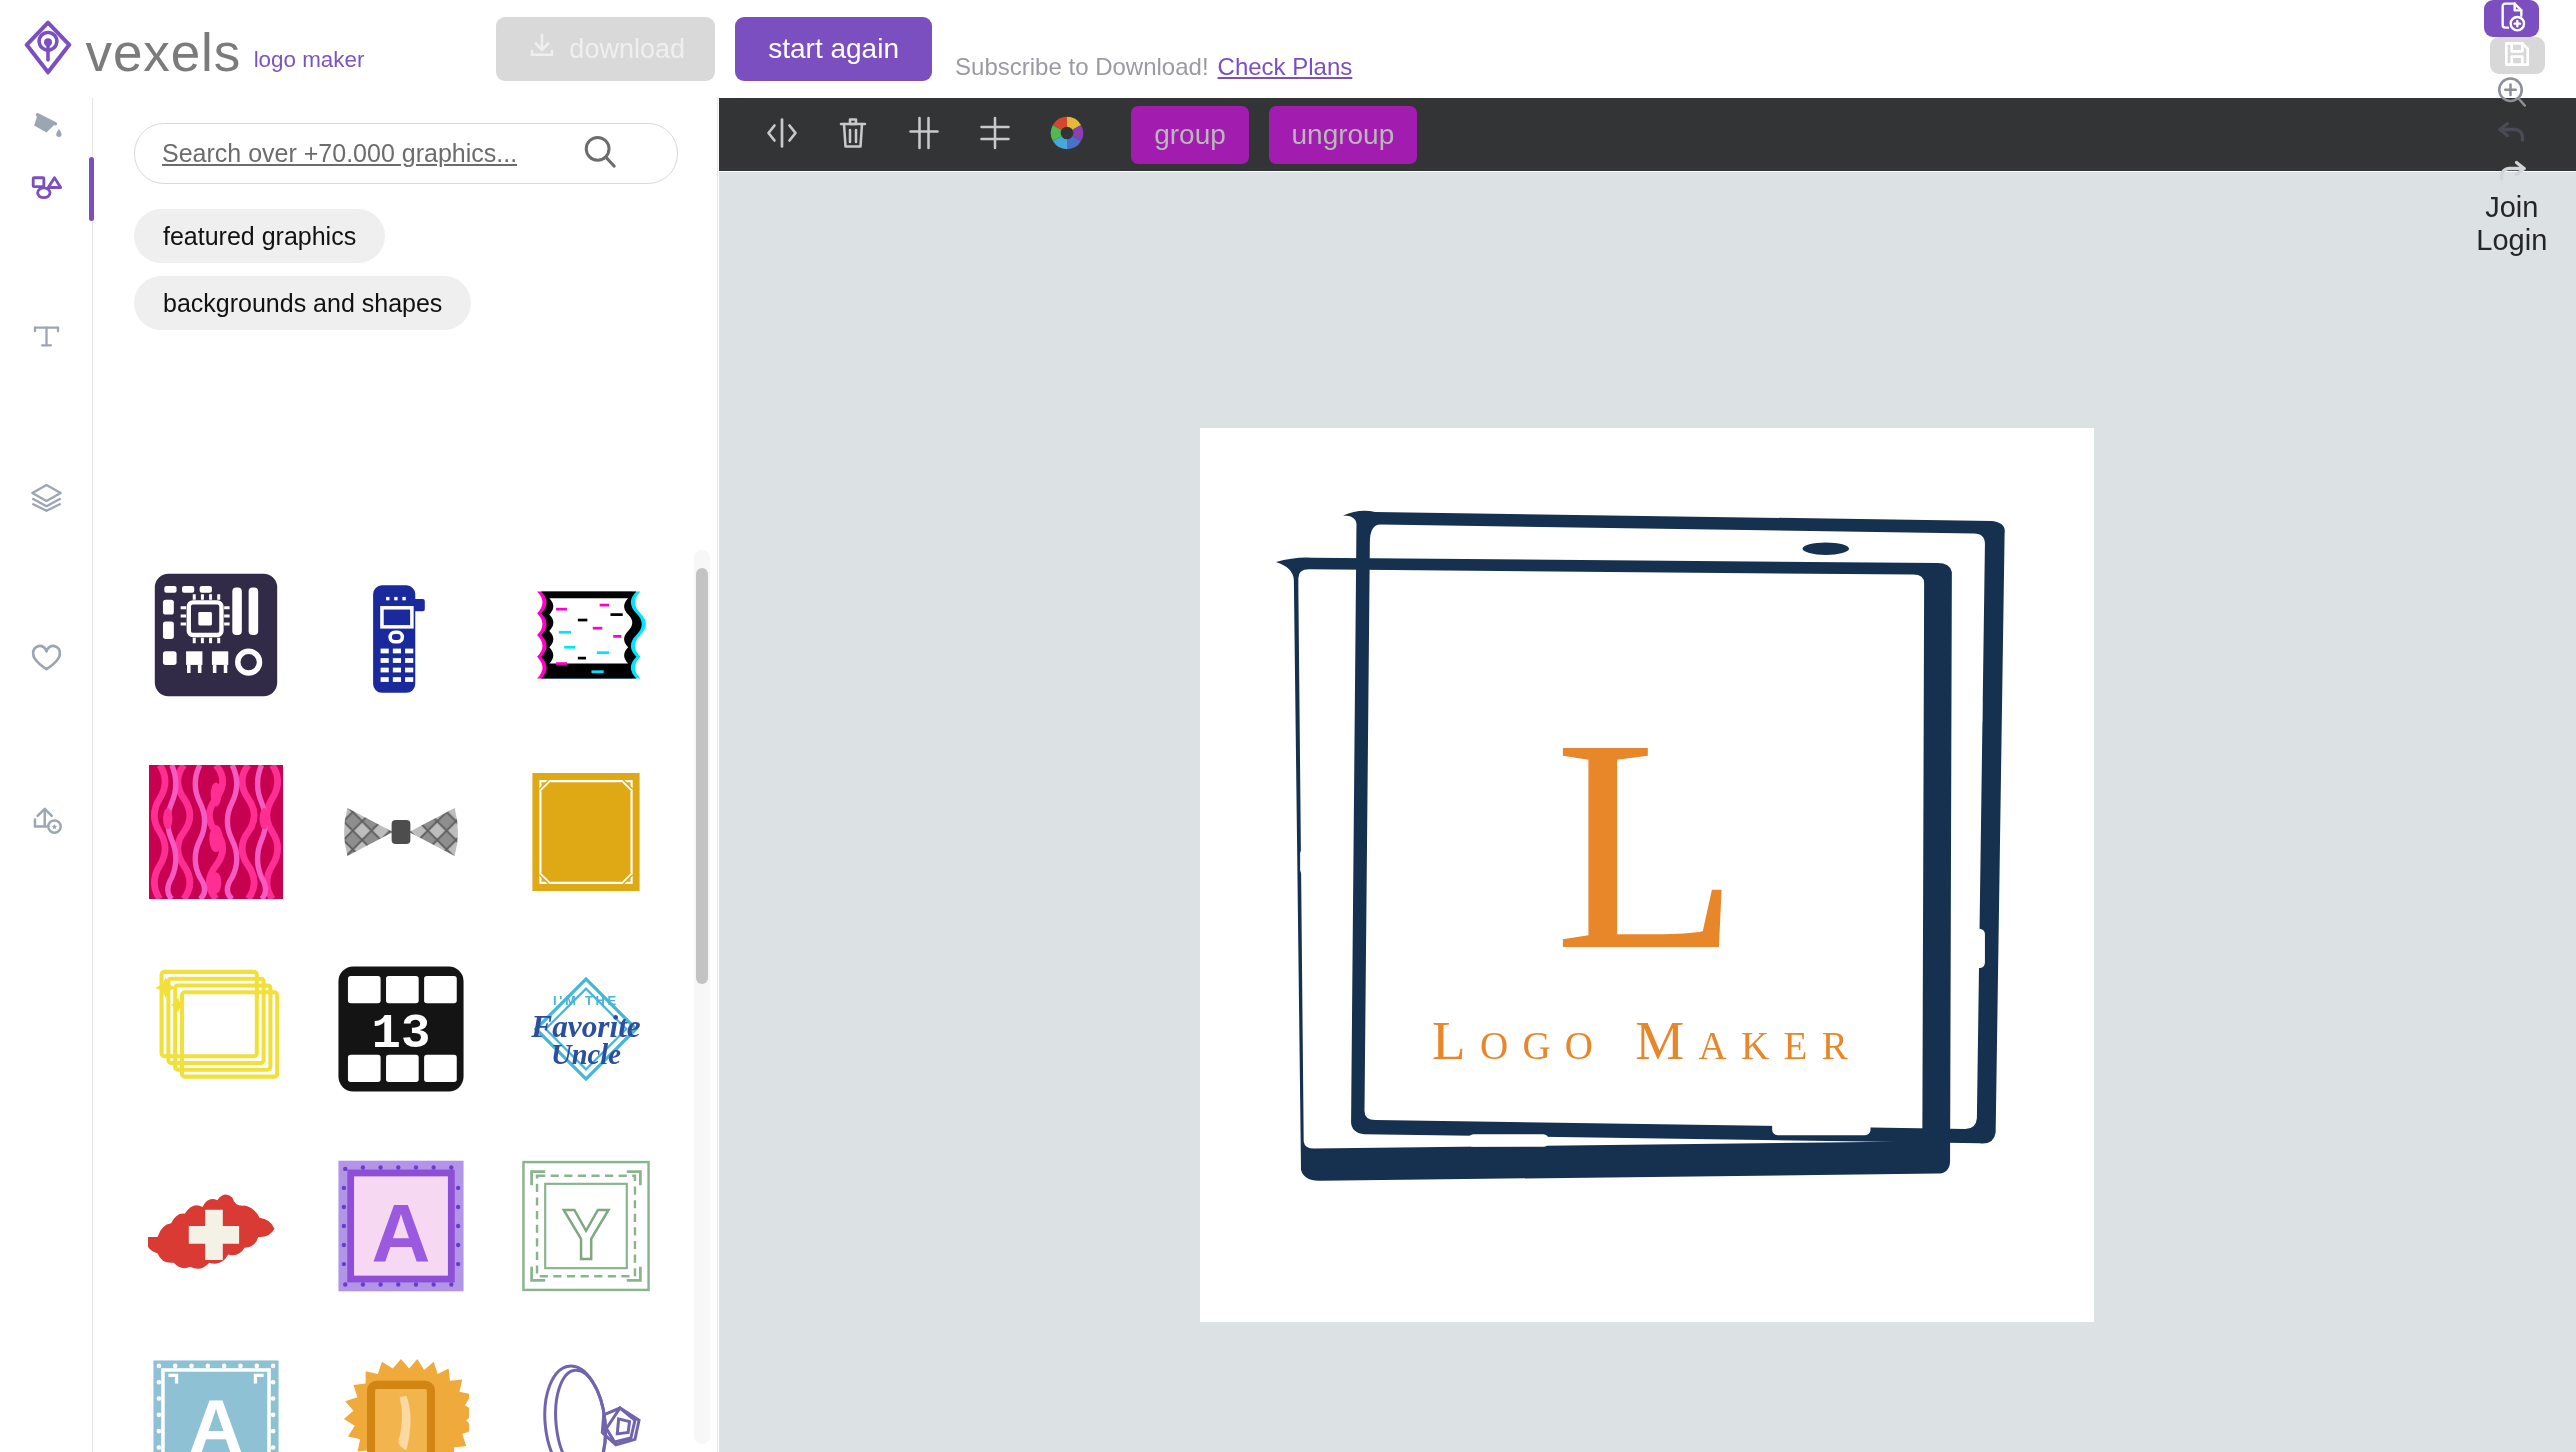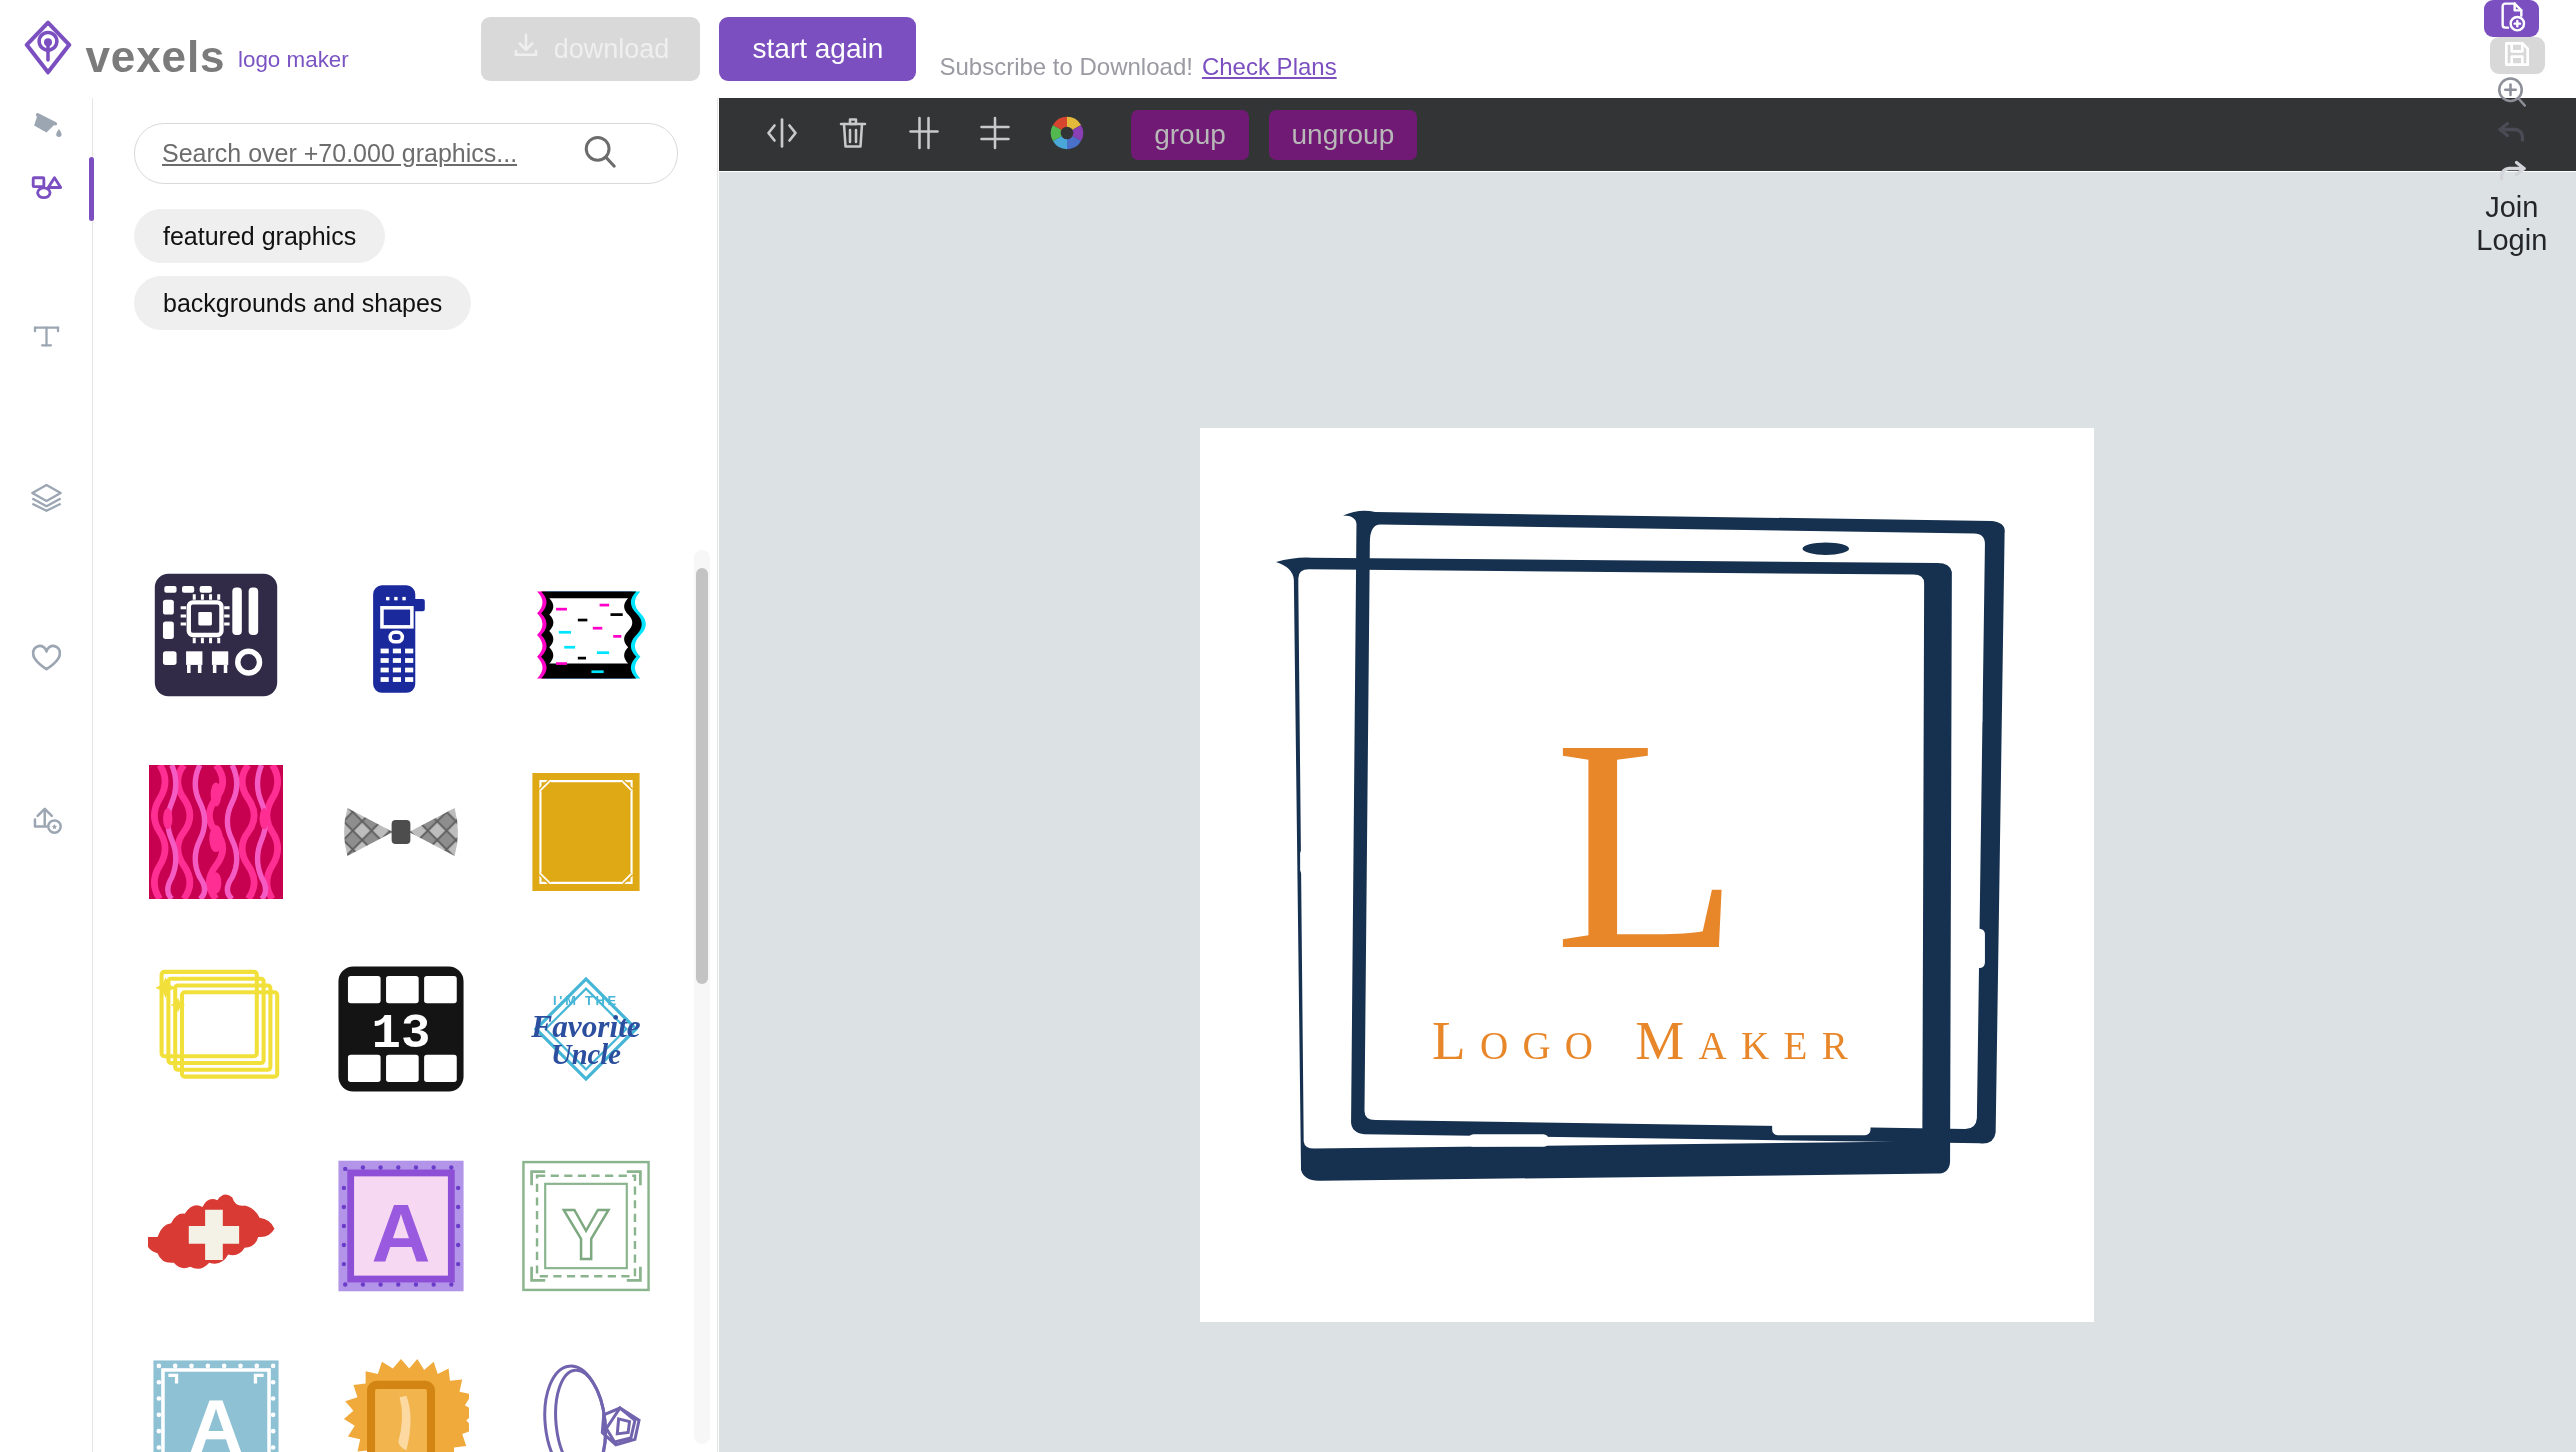--- a/index.html
+++ b/index.html
@@ -14,22 +14,22 @@
   .header {
     position: absolute; left: 0; top: 0;
     width: 2576px; height: 98px;
     background: #ffffff;
     display: flex; align-items: center;
     z-index: 20;
   }
   .brand { display: flex; align-items: flex-end; gap: 12.5px; margin-left: 23px; }
   .brand-logo { width: 50px; height: 55px; }
   .brand-name {
-    font-size: 44px; color: #7b7b7b; letter-spacing: 0.9px;
-    line-height: 0.95; font-weight: 700;
+    font-size: 53px; color: #7b7b7b; letter-spacing: 0.9px;
+    line-height: 0.95; font-weight: 400;
   }
   .brand-sub {
     font-size: 22.4px; color: #7b54c4; letter-spacing: 0px;
     margin-bottom: 5.4px; font-weight: 400;
   }
 
   .hdr-center { display: flex; align-items: flex-end; margin-left: 108px; padding-left: 24px; }
   .btn-download {
     width: 219px; height: 64px; border-radius: 9px;
     background: #d9d9d9; color: #efefef;
@@ -167,21 +167,21 @@
     z-index: 8;
   }
   .tb-icon {
     width: 57px; height: 57px; margin-left: 14.3px;
     display: flex; align-items: center; justify-content: center;
     cursor: pointer;
   }
   .tb-icon:first-child { margin-left: 34px; }
   .tb-icon svg { width: 36px; height: 36px; }
   .tb-btn {
-    height: 50px; border-radius: 7.2px; background: #701a75;
+    height: 58px; border-radius: 7.2px; background: #a21caf;
     color: #b8b8b8; font-size: 28px;
     display:flex; align-items:center; justify-content:center;
     padding: 0 23px; margin-left: 19.7px; cursor: default;
   }
   .tb-btn.first { margin-left: 36px; }
 
   
   .canvas-area {
     position: absolute; left: 719px; top: 172px;
     width: 1857px; height: 1281px;

